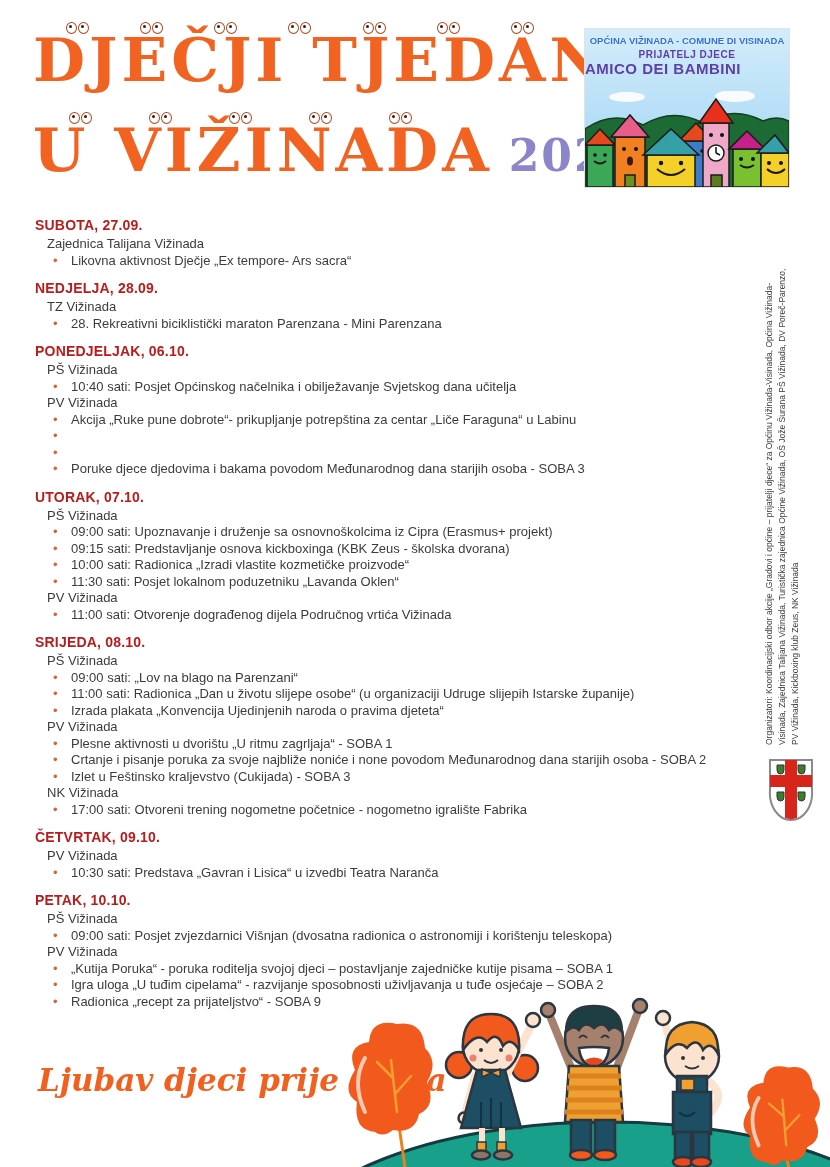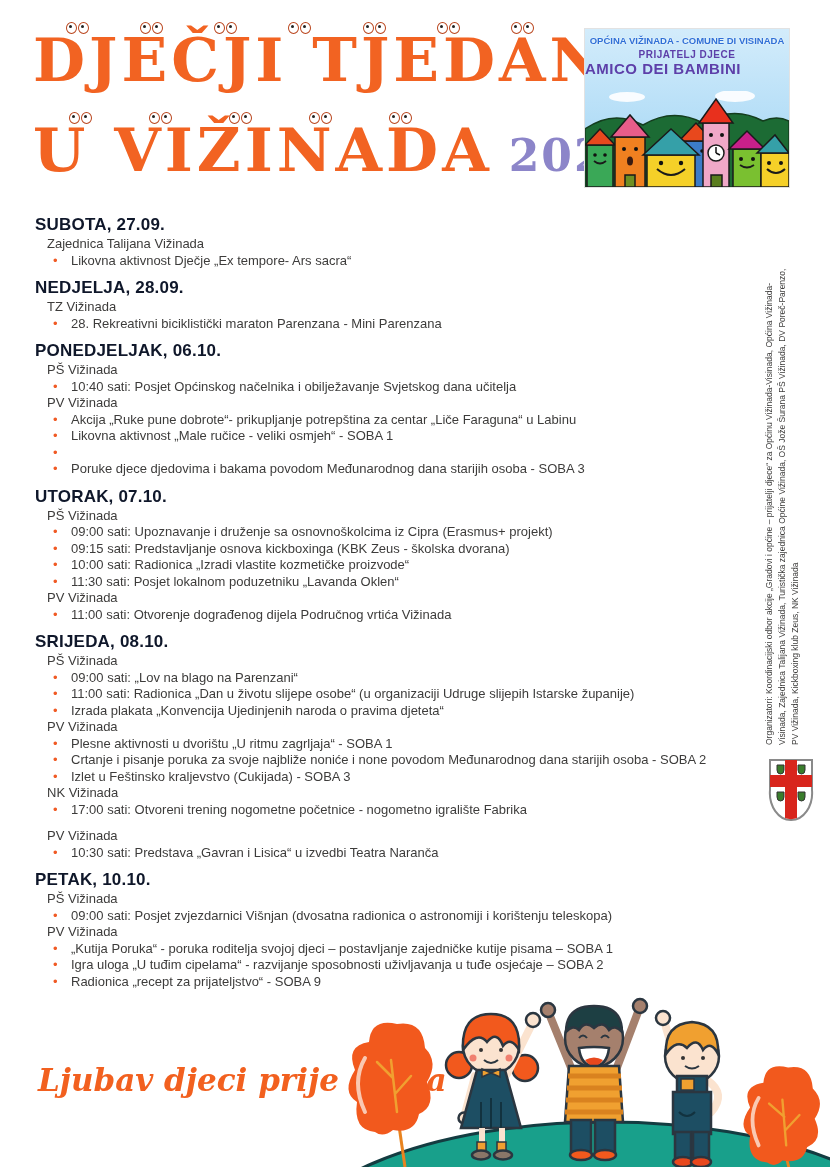--- a/index.html
+++ b/index.html
@@ -25,21 +25,21 @@
         background:linear-gradient(#d3ecfb,#9fd4f4);overflow:hidden;border:1px solid #e2e2e2;}
   .logo-l1{margin-top:6px;text-align:center;color:#2F6FD6;font-weight:bold;font-size:9.5px;
            text-shadow:0 0 2px #fff;}
   .logo-l2{text-align:center;color:#5D3FA9;font-weight:bold;font-size:10px;margin-top:3px;letter-spacing:.5px;}
   .logo-l3{text-align:left;color:#5D3FA9;font-weight:bold;font-size:15px;letter-spacing:.5px;}
   .logo svg{position:absolute;left:0;bottom:0;display:block;}
 
   
   .schedule{position:absolute;left:35px;top:216px;width:725px;}
   .day{margin-bottom:10px;}
-  .day-h{color:#0f172a;font-weight:bold;font-size:17px;line-height:18px;margin-bottom:2px;letter-spacing:.2px;}
+  .day-h{color:#b91c1c;font-weight:bold;font-size:14px;line-height:18px;margin-bottom:2px;letter-spacing:.2px;}
   .venue{font-size:13px;line-height:16.5px;padding-left:12px;}
   .item{display:flex;font-size:13px;line-height:16.5px;padding-left:18px;}
   .bullet{color:#F05A24;width:18px;flex:none;}
 
   
   .organizers{position:absolute;left:763px;top:745px;width:506px;height:42px;
               transform-origin:0 0;transform:rotate(-90deg);
               font-size:8.5px;line-height:13px;color:#3D3C3B;white-space:nowrap;}
 
   
@@ -189,21 +189,20 @@
           <span class="bullet">•</span>
           <span>10:40 sati: Posjet Općinskog načelnika i obilježavanje Svjetskog dana učitelja</span>
         </div>
         <div class="venue">PV Vižinada</div>
         <div class="item">
           <span class="bullet">•</span>
           <span>Akcija „Ruke pune dobrote“- prikupljanje potrepština za centar „Liče Faraguna“ u Labinu</span>
         </div>
         <div class="item">
           <span class="bullet">•</span>
-          <span>Likovna aktivnost „Male ručice - veliki osmjeh“ - SOBA 1</span>
         </div>
         <div class="item">
           <span class="bullet">•</span>
         </div>
         <div class="item">
           <span class="bullet">•</span>
           <span>Poruke djece djedovima i bakama povodom Međunarodnog dana starijih osoba - SOBA 3</span>
         </div>
       </div>
       <div class="day">
@@ -259,20 +258,21 @@
           <span class="bullet">•</span>
           <span>Izlet u Feštinsko kraljevstvo (Cukijada) - SOBA 3</span>
         </div>
         <div class="venue">NK Vižinada</div>
         <div class="item">
           <span class="bullet">•</span>
           <span>17:00 sati: Otvoreni trening nogometne početnice - nogometno igralište Fabrika</span>
         </div>
       </div>
       <div class="day">
+        <div class="day-h">ČETVRTAK, 09.10.</div>
         <div class="venue">PV Vižinada</div>
         <div class="item">
           <span class="bullet">•</span>
           <span>10:30 sati: Predstava „Gavran i Lisica“ u izvedbi Teatra Naranča</span>
         </div>
       </div>
       <div class="day">
         <div class="day-h">PETAK, 10.10.</div>
         <div class="venue">PŠ Vižinada</div>
         <div class="item">

